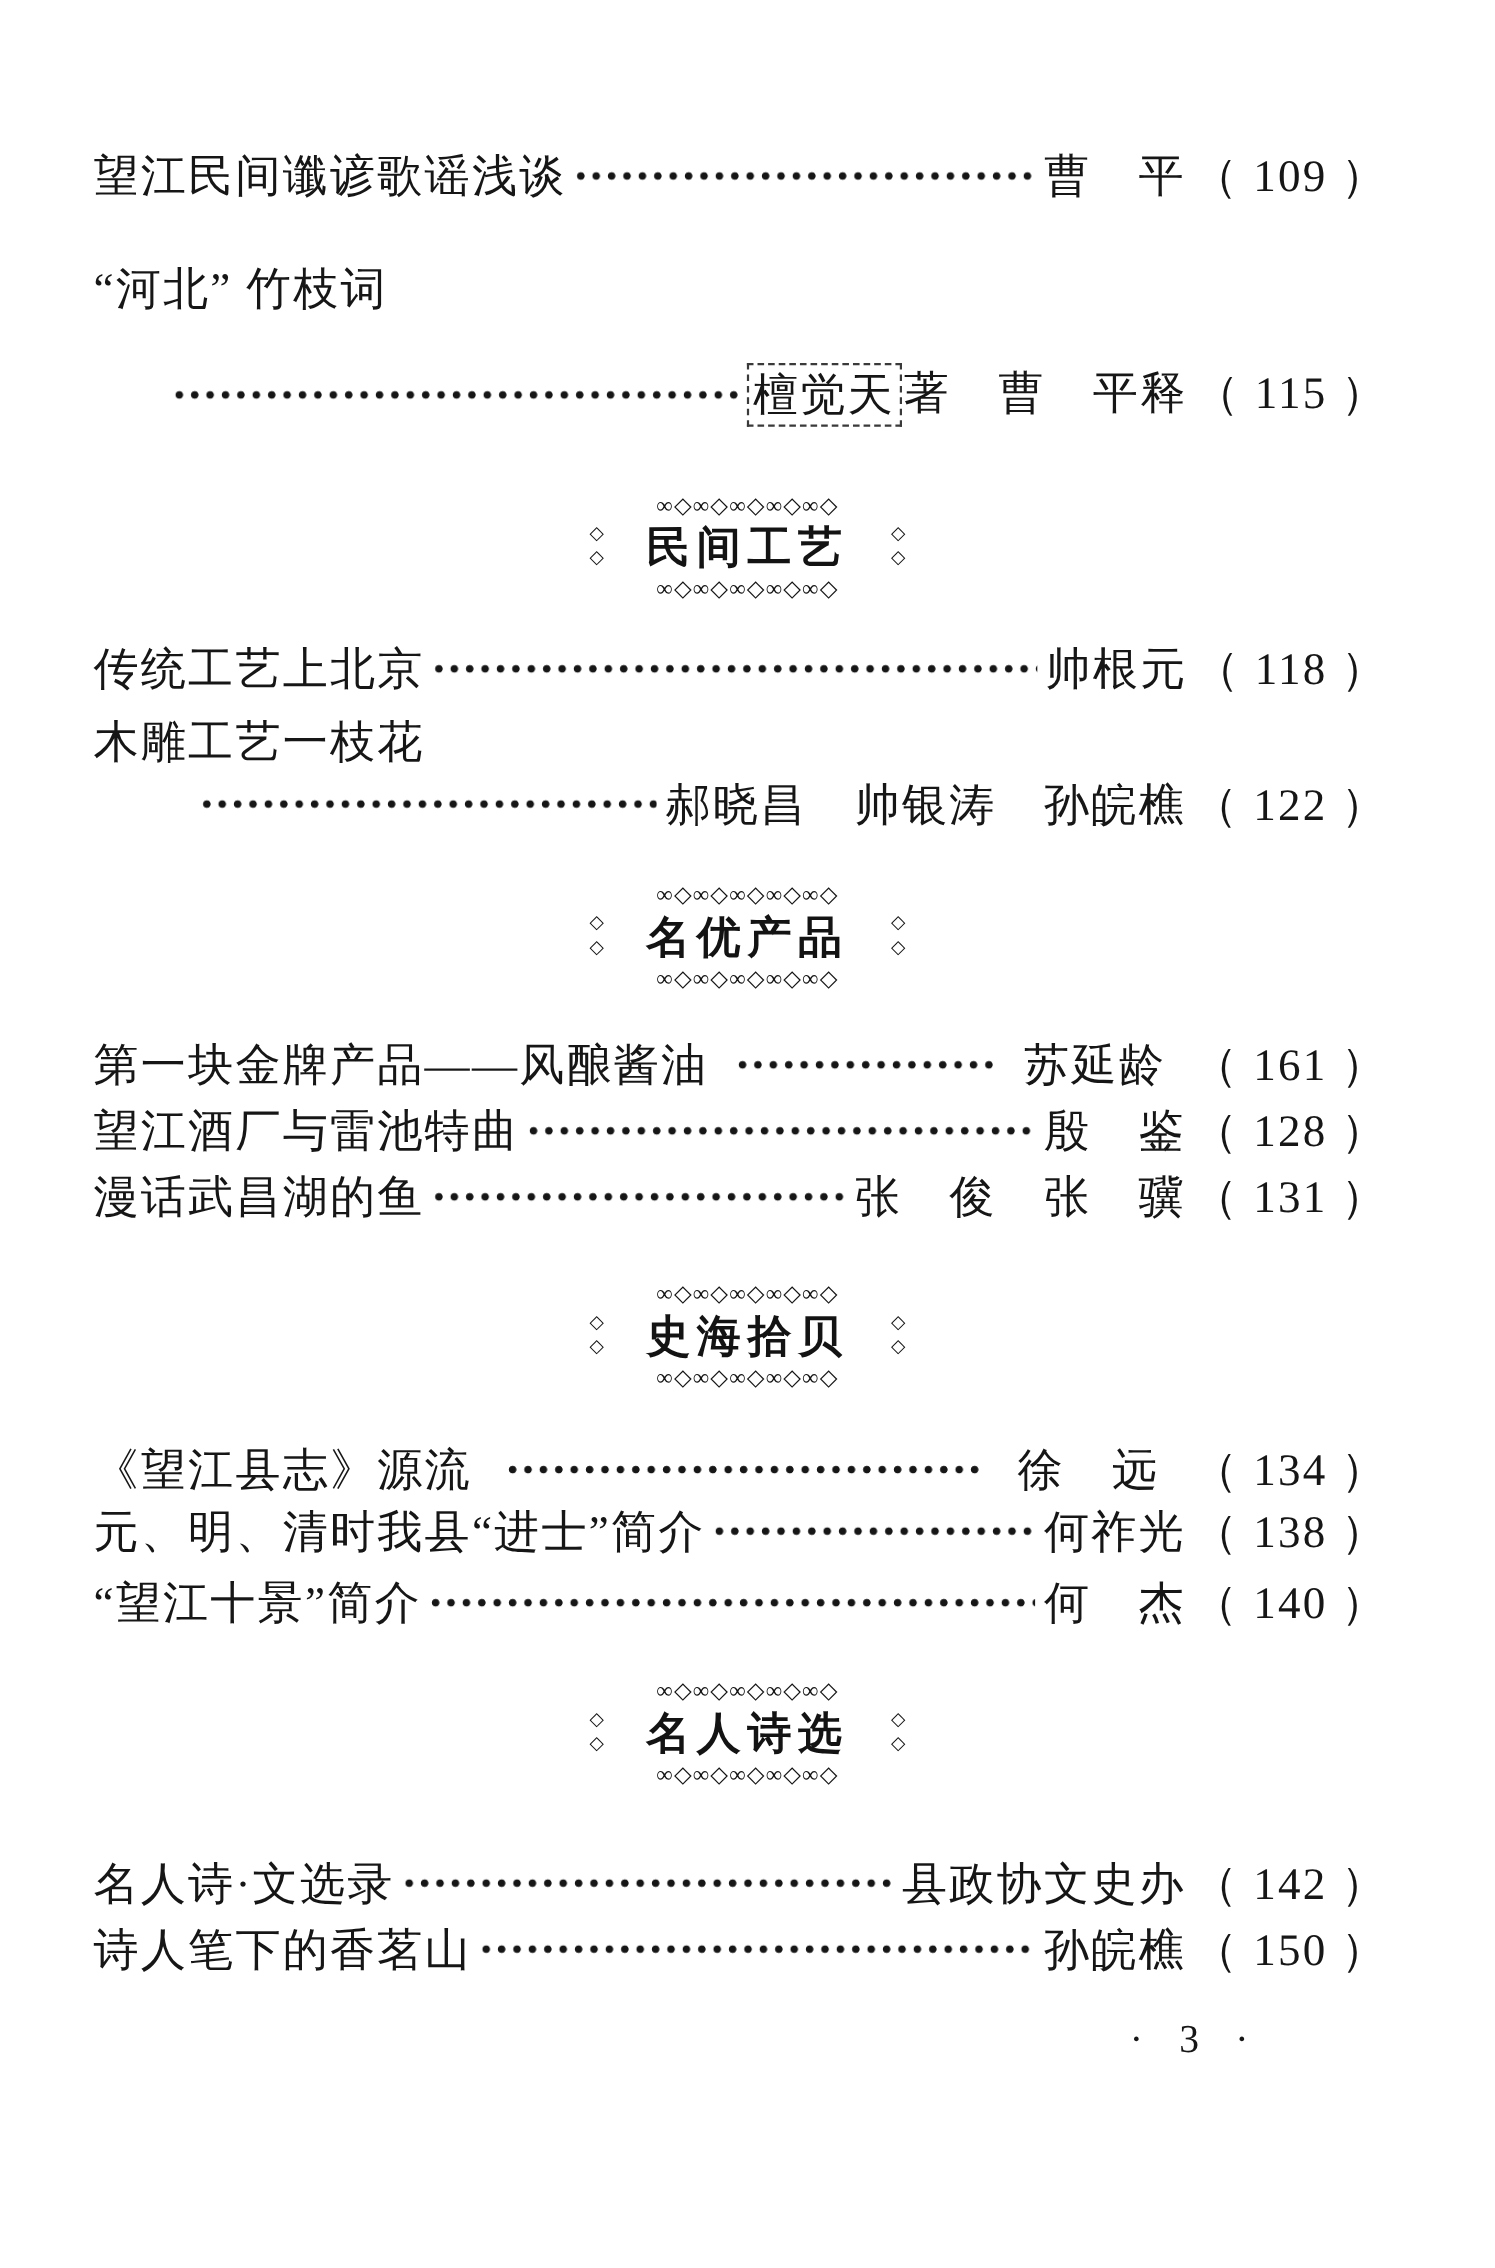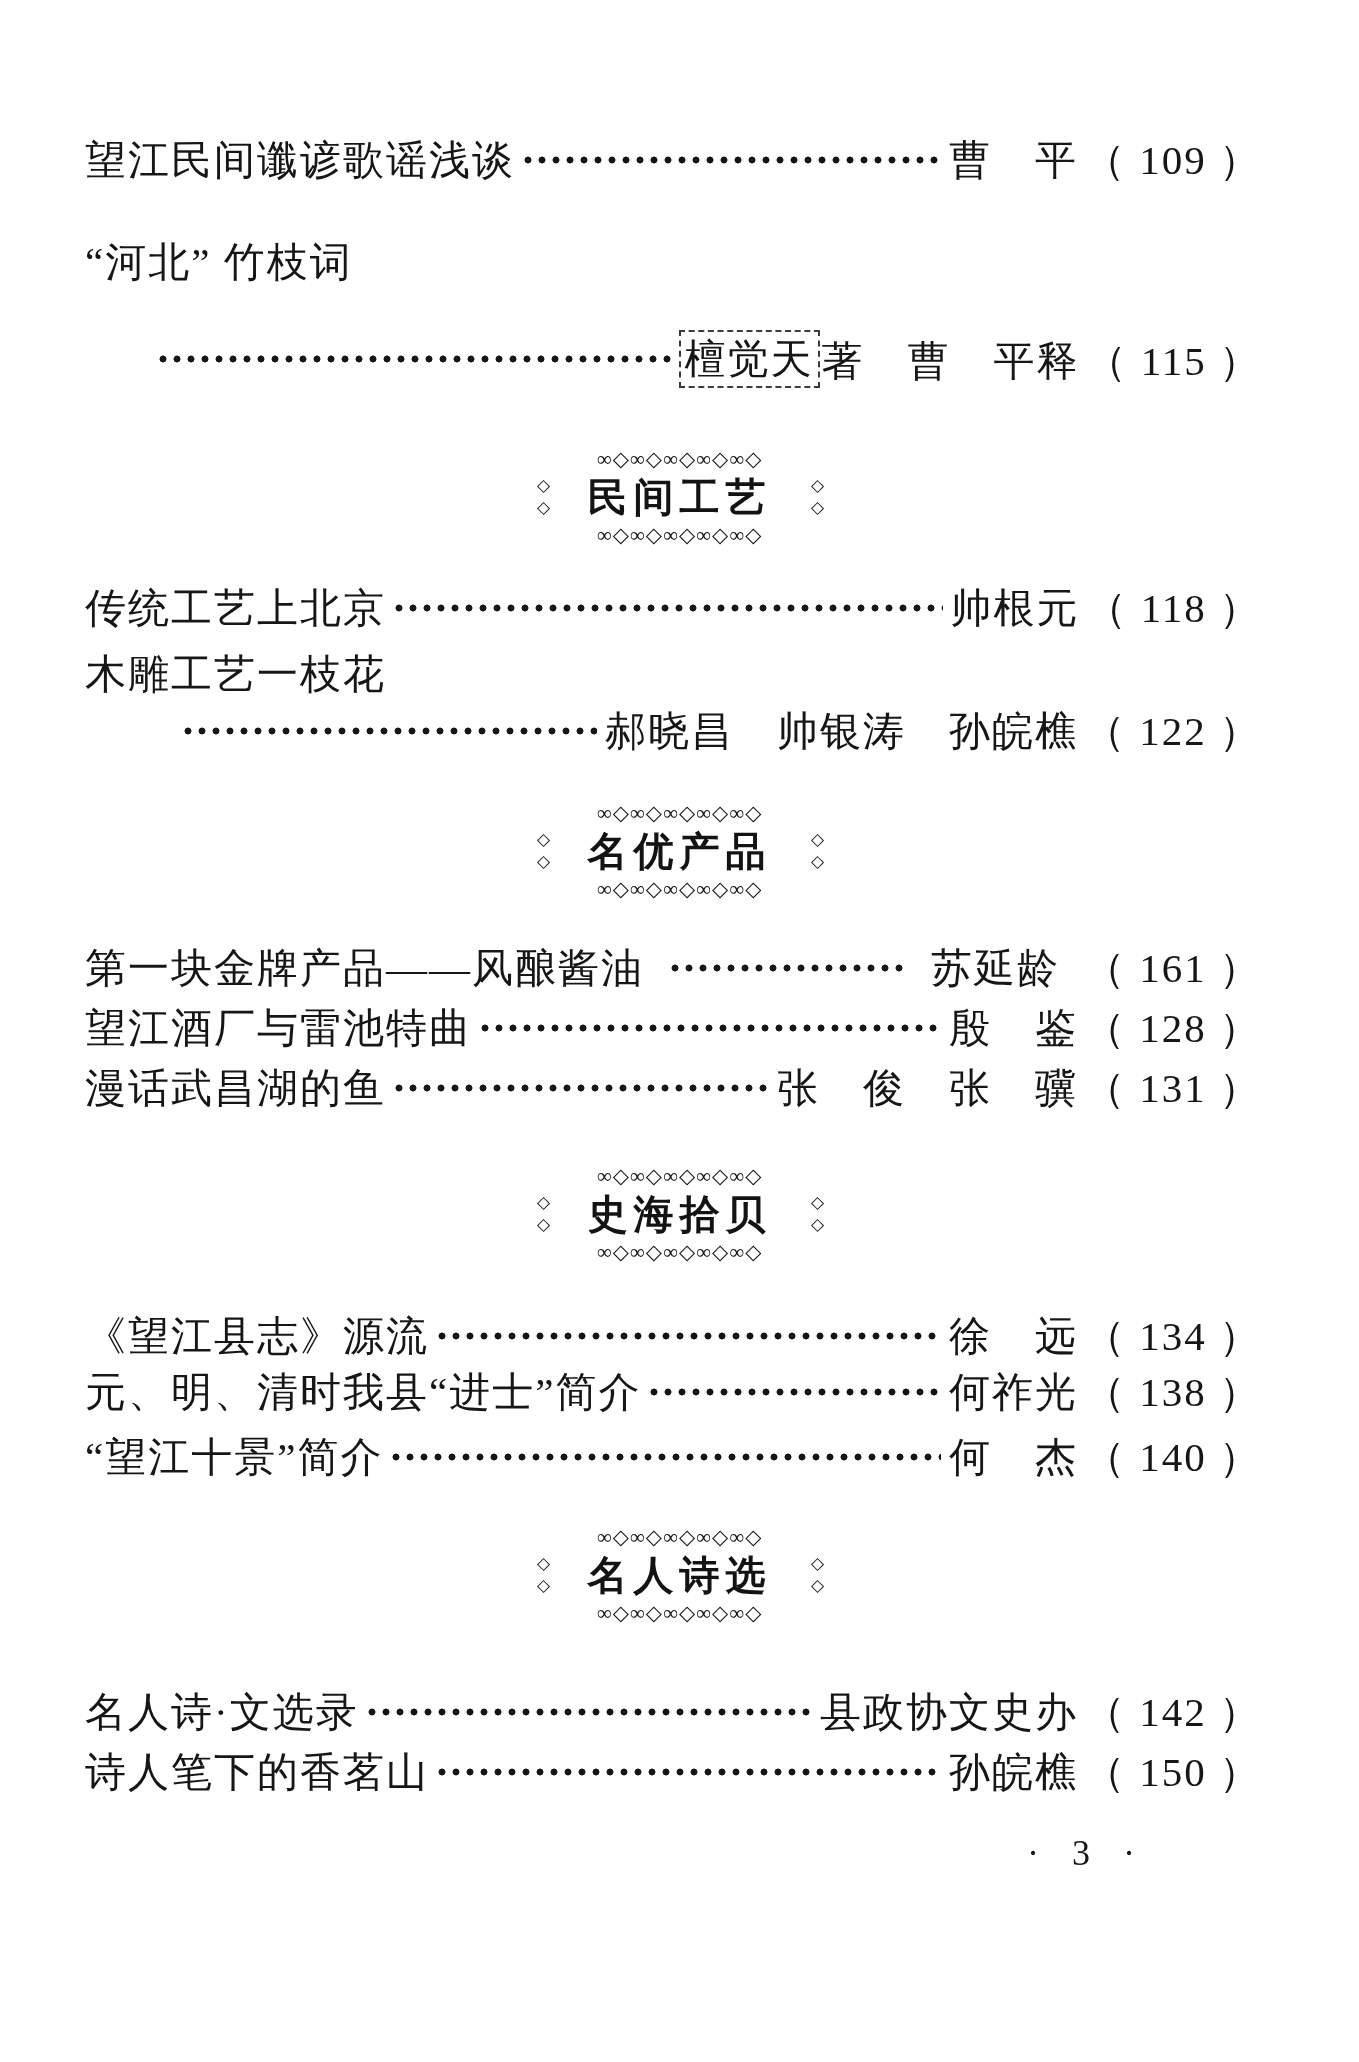--- a/index.html
+++ b/index.html
@@ -10,21 +10,21 @@
     font-family:"Liberation Serif","DejaVu Serif",serif;
     overflow:hidden;
   }
   .page{
     box-sizing:border-box;
     width:1359px;height:2062px;
     padding:133px 0 0 0;
   }
   .row{
     display:flex;
-    align-items:flex-end;
+    align-items:flex-start;
     padding-left:85px;
     padding-right:97px;
     font-size:41px;
     line-height:54px;
     letter-spacing:2px;
     white-space:nowrap;
   }
   .row .title{white-space:nowrap;}
   .leader{
     flex:1;
@@ -168,21 +168,21 @@
   <div class="section-box" style="margin-bottom:45px;">
     <div class="chain">∞◇∞◇∞◇∞◇∞◇</div>
     <div class="section-mid">
       <span class="side-chain">◇◇</span>
       <span class="section-title">史海拾贝</span>
       <span class="side-chain">◇◇</span>
     </div>
     <div class="chain">∞◇∞◇∞◇∞◇∞◇</div>
   </div>
 
-  <div class="row" style="margin-bottom:2px;">
+  <div class="row" style="margin-bottom:2px;gap:24px;">
     <span class="title">《望江县志》源流</span>
     <span class="leader"></span>
     <span class="author">徐　远</span>
     <span class="pageno">（ 134 ）</span>
   </div>
 
   <div class="row" style="margin-bottom:11px;">
     <span class="title">元、明、清时我县“进士”简介</span>
     <span class="leader"></span>
     <span class="author">何祚光</span>

